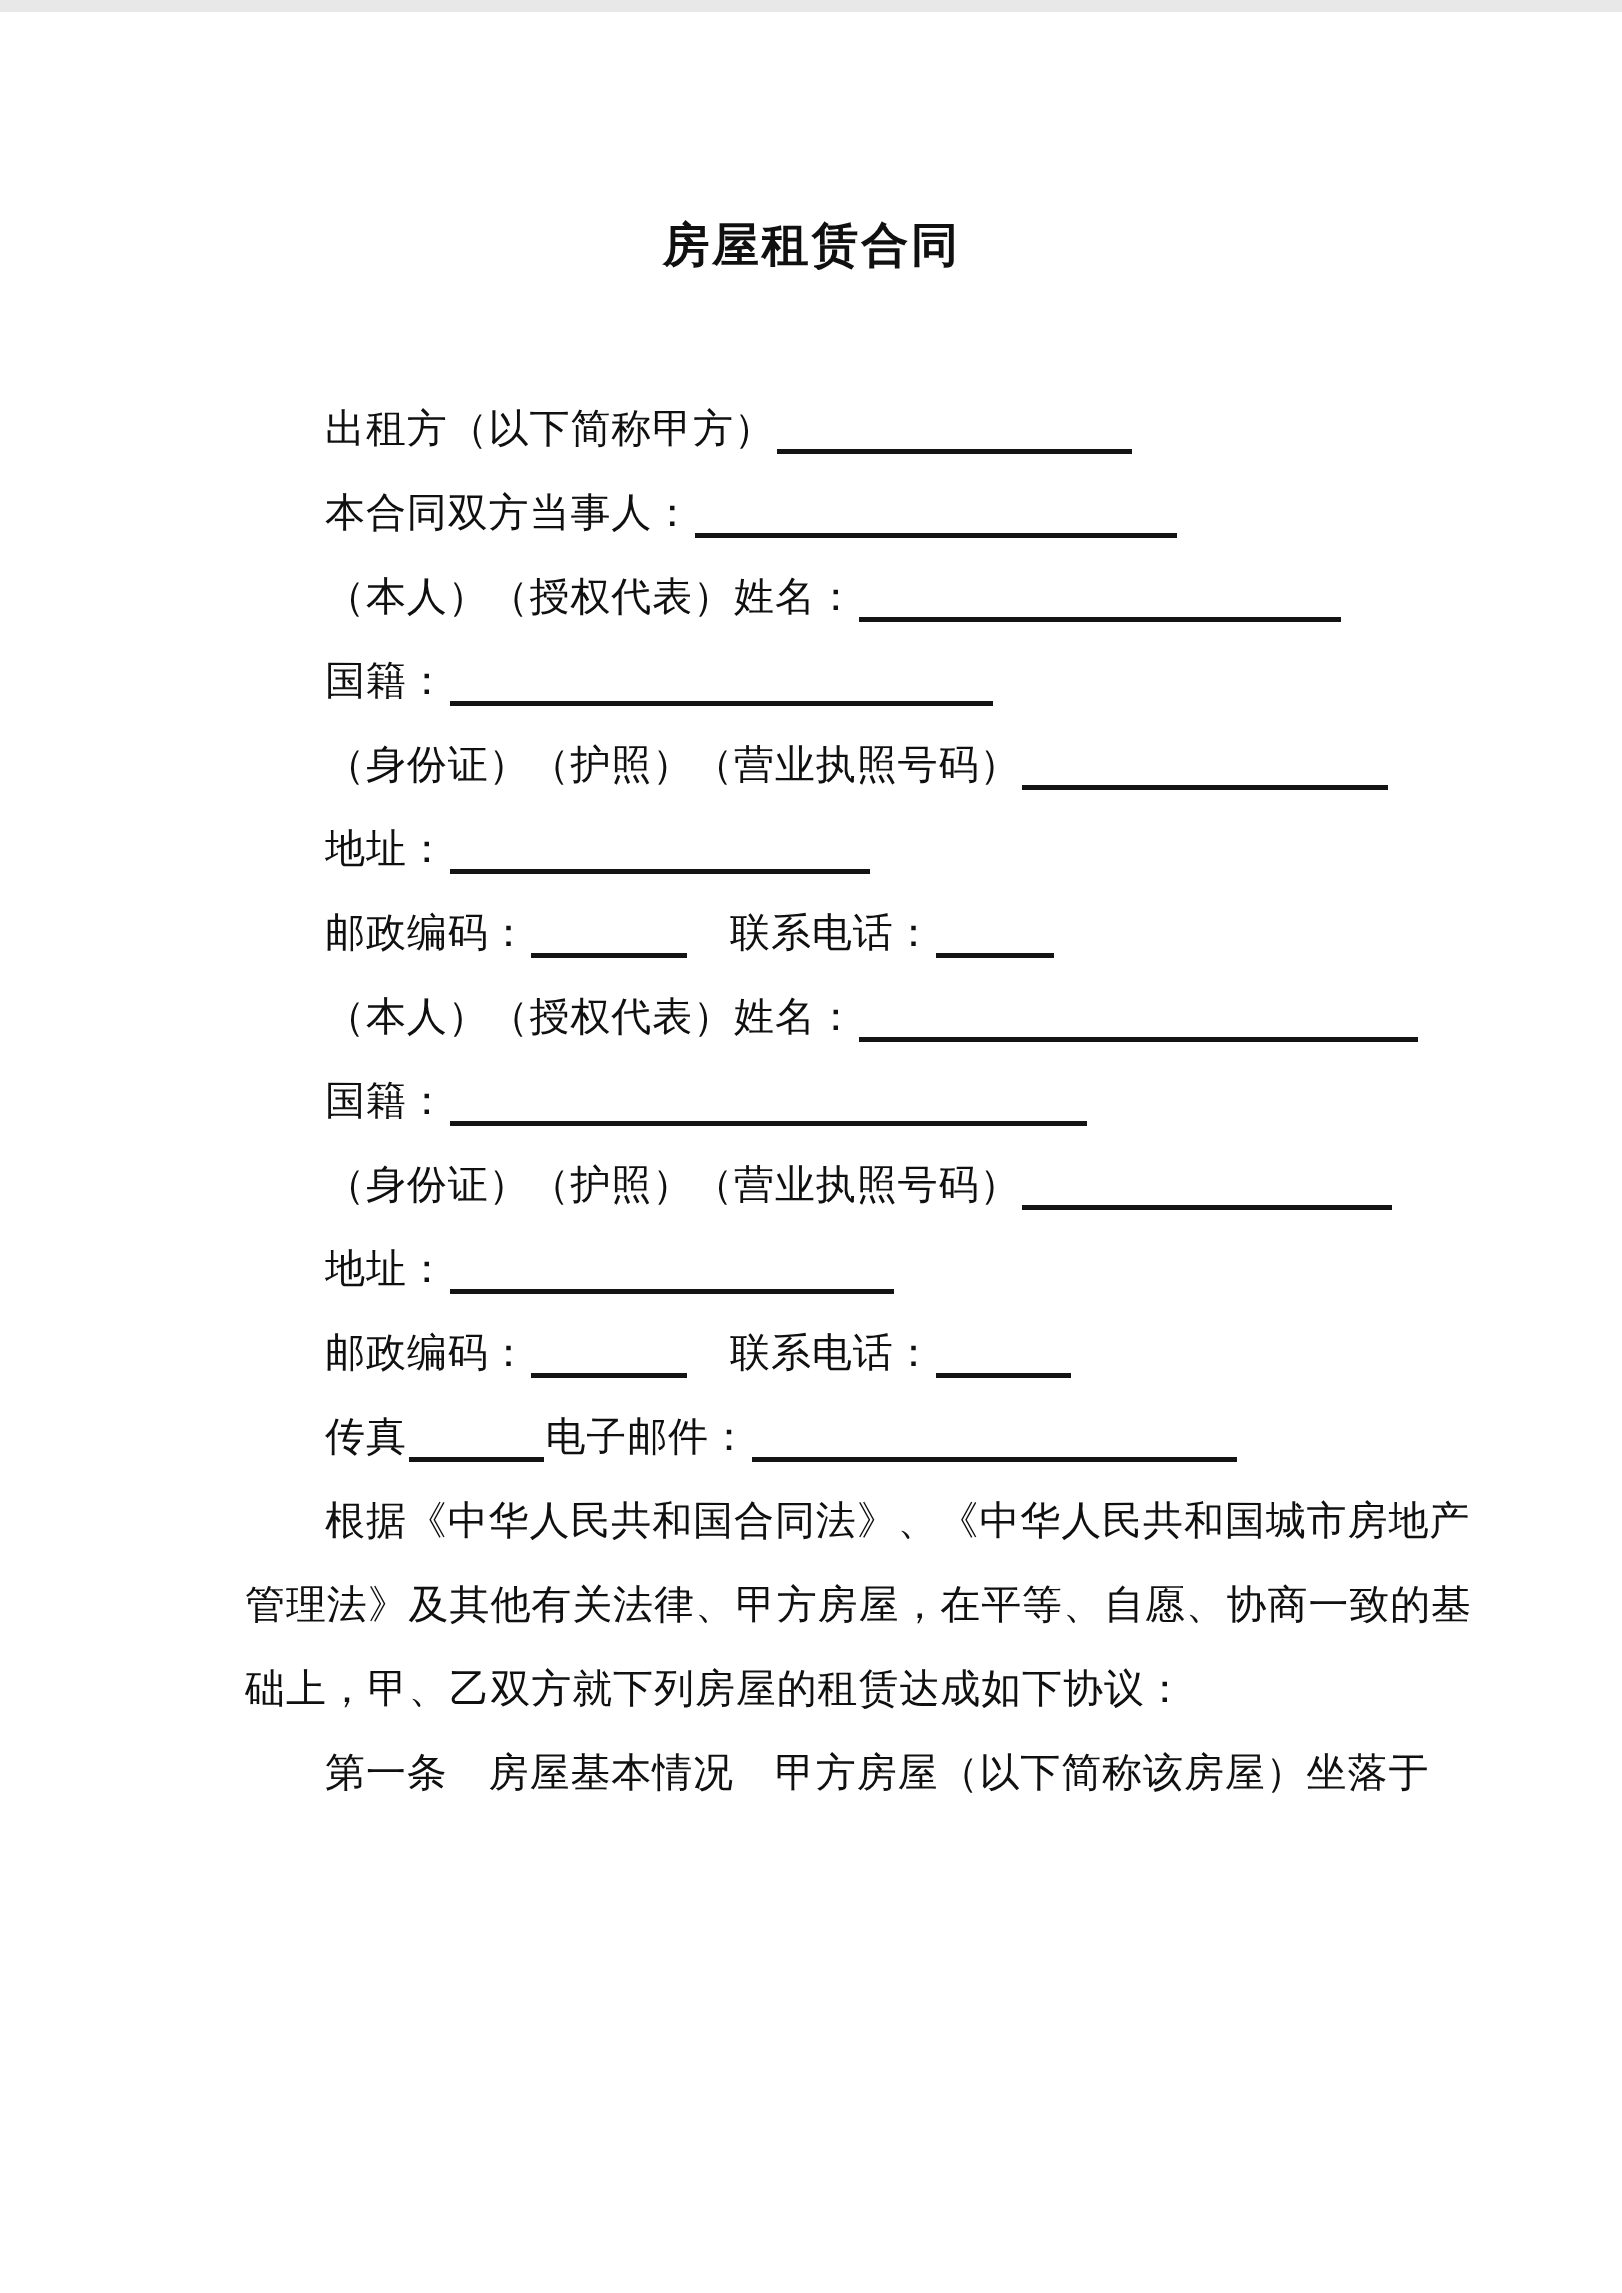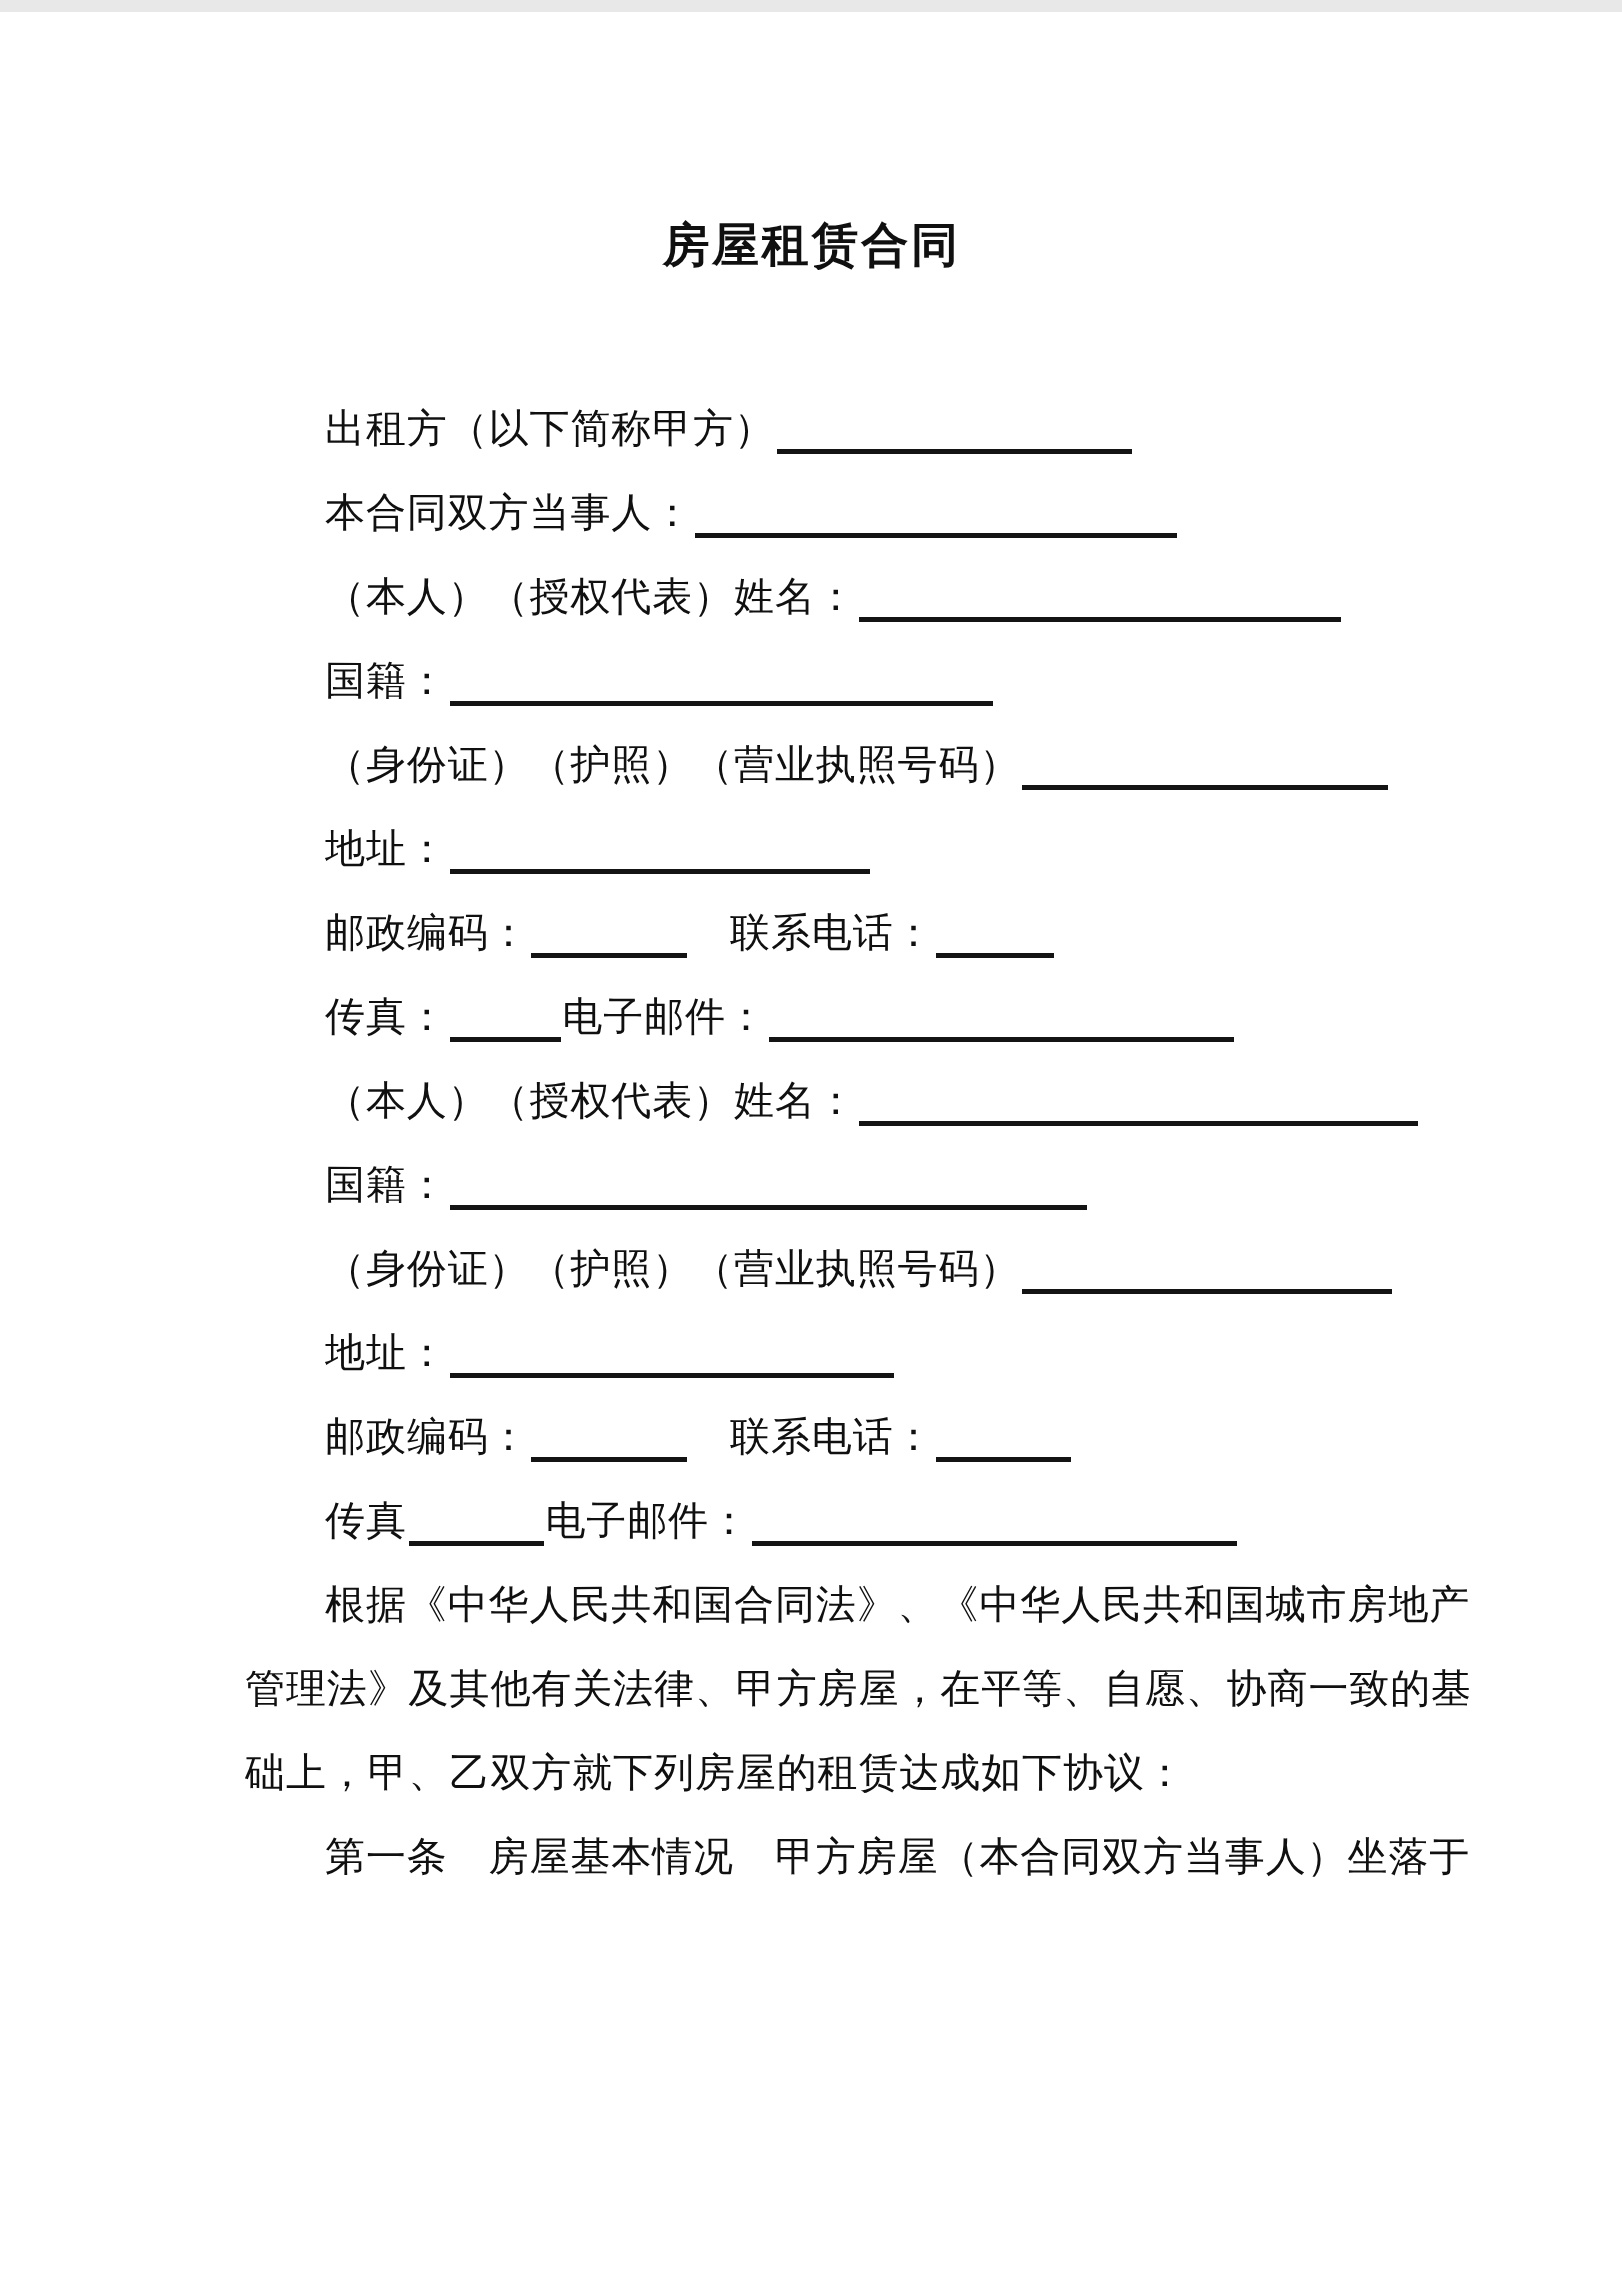--- a/index.html
+++ b/index.html
@@ -49,26 +49,25 @@
 <div class="page">
   <div class="title">房屋租赁合同</div>
   <div class="body">
       <div class="line indent"><span class="txt">出租方（以下简称甲方）</span><span class="blank" style="width: 355px;"></span></div>
       <div class="line indent"><span class="txt">本合同双方当事人：</span><span class="blank" style="width: 482px;"></span></div>
       <div class="line indent"><span class="txt">（本人）（授权代表）姓名：</span><span class="blank" style="width: 482px;"></span></div>
       <div class="line indent"><span class="txt">国籍：</span><span class="blank" style="width: 543px;"></span></div>
       <div class="line indent"><span class="txt">（身份证）（护照）（营业执照号码）</span><span class="blank" style="width: 366px;"></span></div>
       <div class="line indent"><span class="txt">地址：</span><span class="blank" style="width: 420px;"></span></div>
       <div class="line indent"><span class="txt">邮政编码：</span><span class="blank" style="width: 156px;"></span><span class="txt">　联系电话：</span><span class="blank" style="width: 118px;"></span></div>
-      <div class="line indent"><span class="txt">传真：</span><span class="blank" style="width: 111px;"></span><span class="txt">电子邮件：</span><span class="blank" style="width: 465px;"></span></div>
       <div class="line indent"><span class="txt">（本人）（授权代表）姓名：</span><span class="blank" style="width: 559px;"></span></div>
       <div class="line indent"><span class="txt">国籍：</span><span class="blank" style="width: 637px;"></span></div>
       <div class="line indent"><span class="txt">（身份证）（护照）（营业执照号码）</span><span class="blank" style="width: 370px;"></span></div>
       <div class="line indent"><span class="txt">地址：</span><span class="blank" style="width: 444px;"></span></div>
       <div class="line indent"><span class="txt">邮政编码：</span><span class="blank" style="width: 156px;"></span><span class="txt">　联系电话：</span><span class="blank" style="width: 135px;"></span></div>
       <div class="line indent"><span class="txt">传真</span><span class="blank" style="width: 135px;"></span><span class="txt">电子邮件：</span><span class="blank" style="width: 485px;"></span></div>
       <div class="line indent"><span class="txt">根据《中华人民共和国合同法》、《中华人民共和国城市房地产</span></div>
       <div class="line"><span class="txt">管理法》及其他有关法律、甲方房屋，在平等、自愿、协商一致的基</span></div>
       <div class="line"><span class="txt">础上，甲、乙双方就下列房屋的租赁达成如下协议：</span></div>
-      <div class="line indent"><span class="txt">第一条　房屋基本情况　甲方房屋（本合同双方当事人）坐落于</span></div>
+      <div class="line indent"><span class="txt">第一条　房屋基本情况　甲方房屋（以下简称该房屋）坐落于</span></div>
     </div>
 </div>
 
 
 </body></html>

